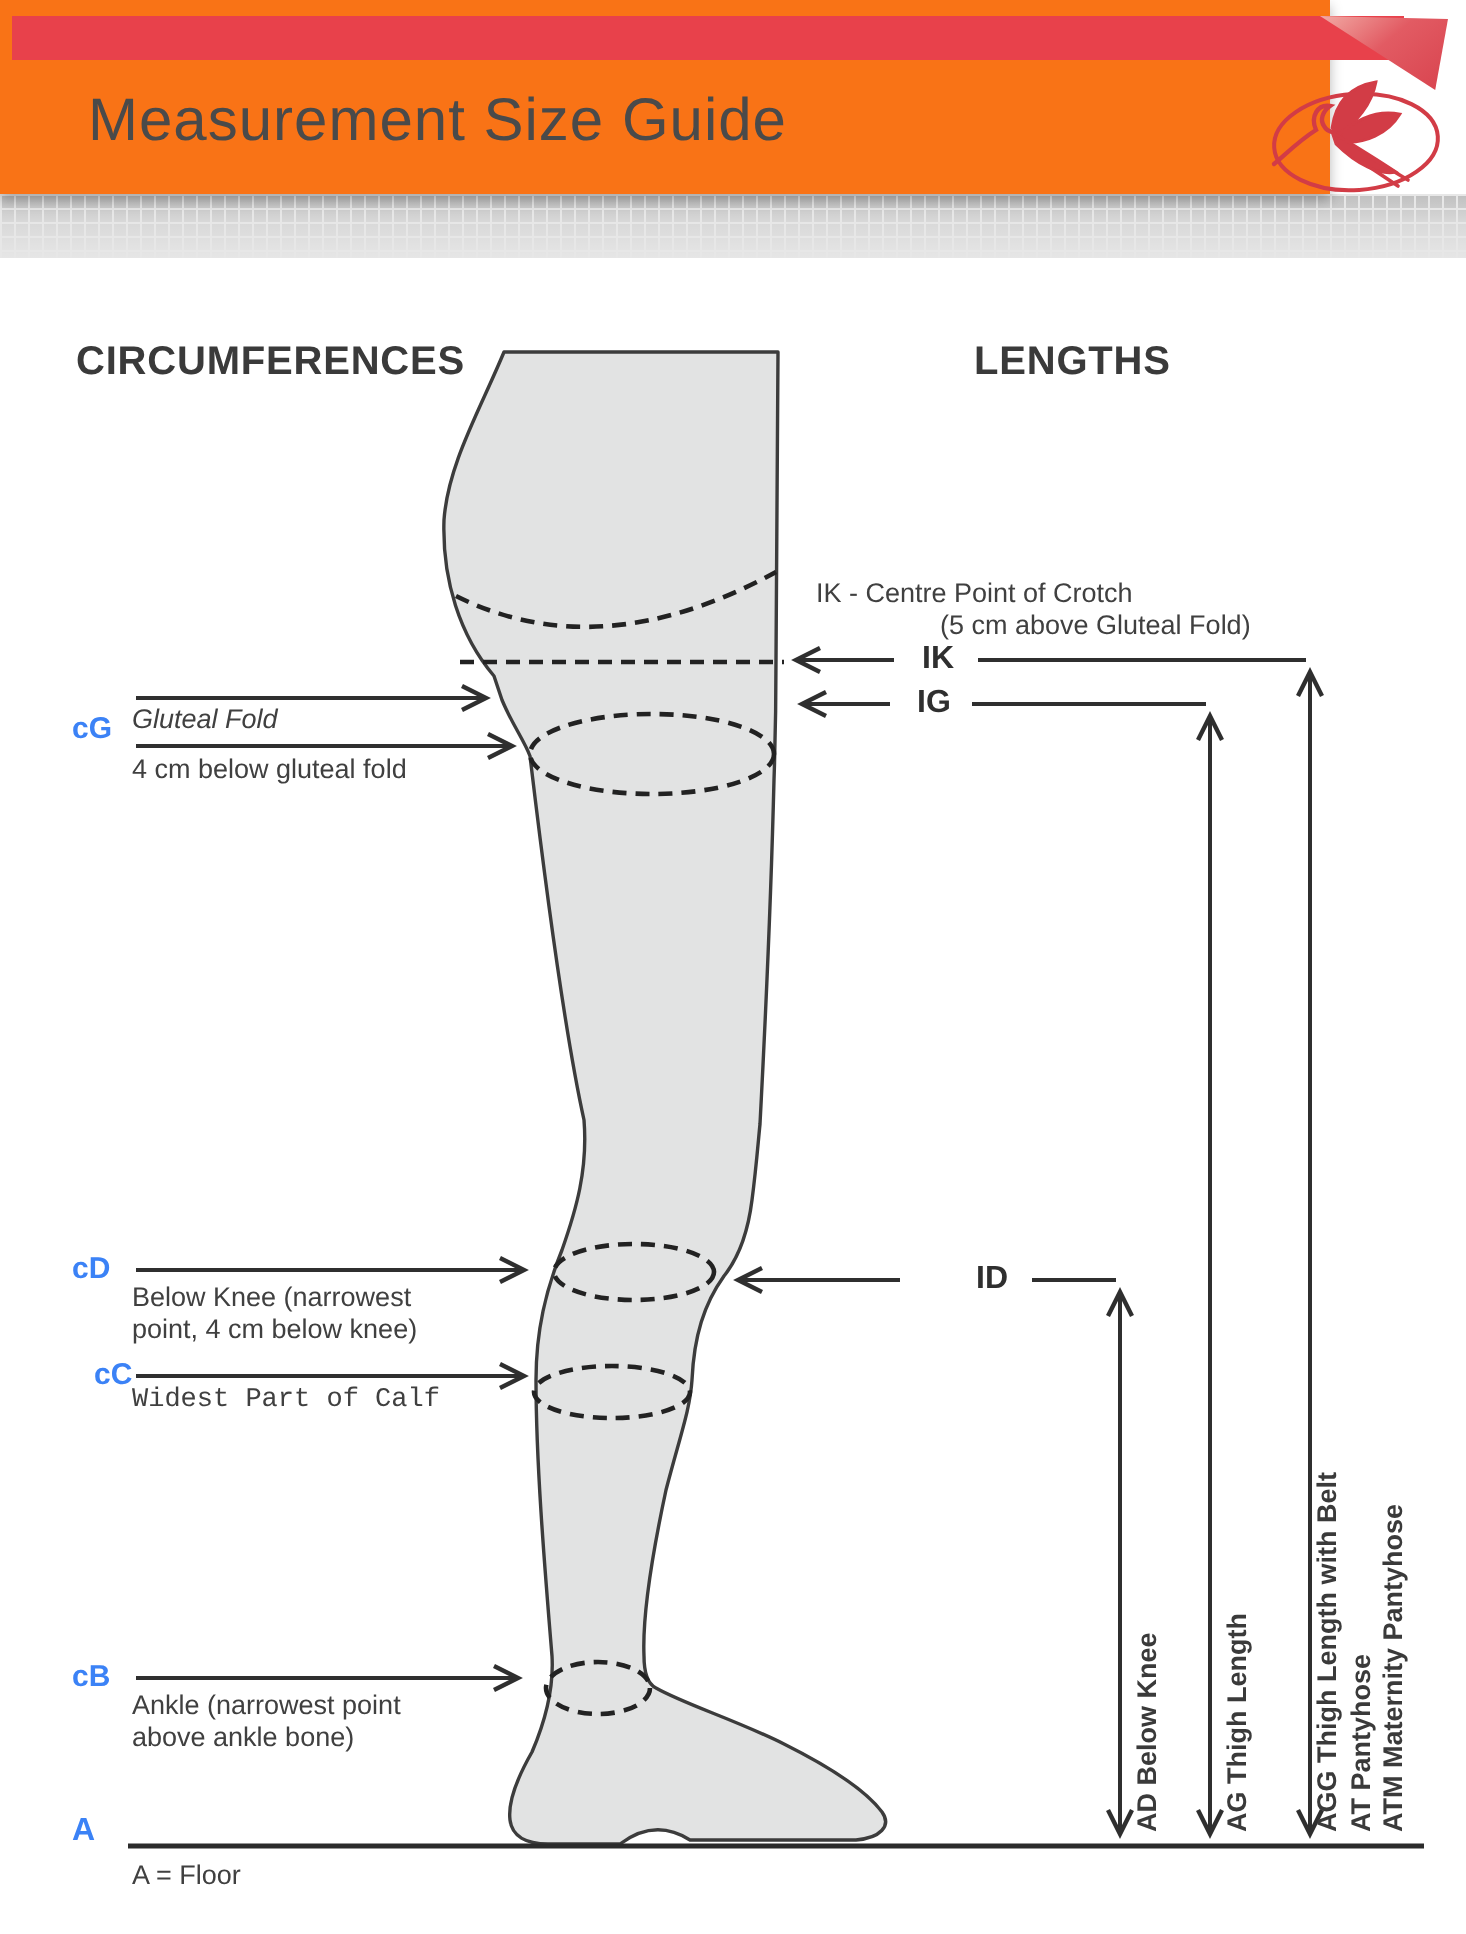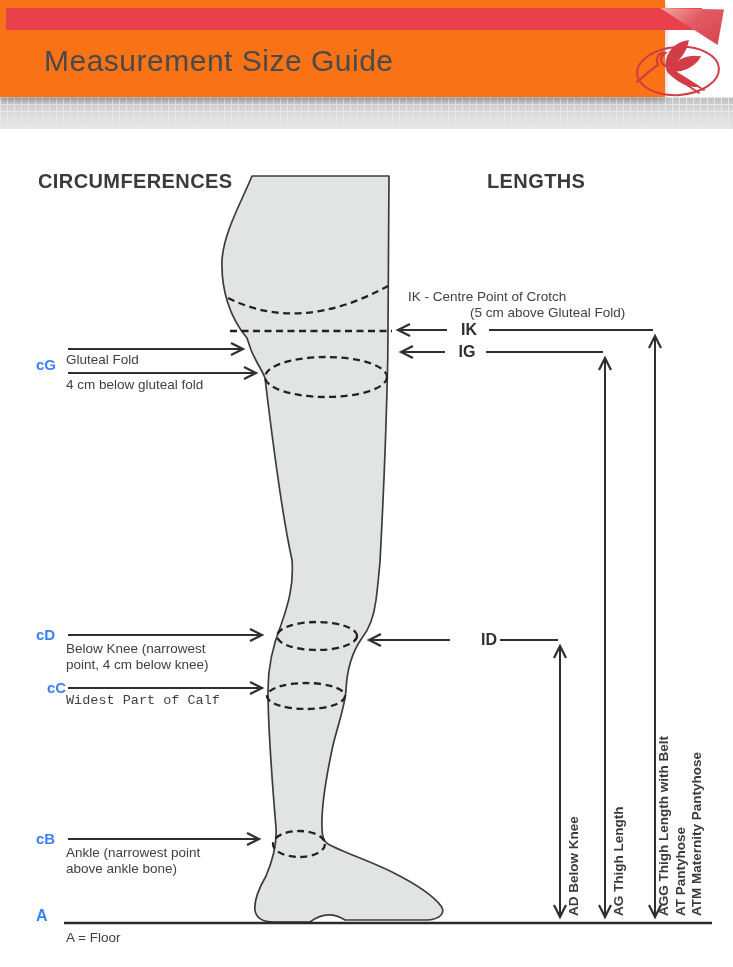--- a/index.html
+++ b/index.html
@@ -147,24 +147,24 @@
 <div class="grid-band"></div>
 
 <div class="col-head" style="left:38px;top:170px;">CIRCUMFERENCES</div>
 <div class="col-head" style="left:487px;top:170px;">LENGTHS</div>
 
 <div class="lbl" style="left:408px;top:289px;">IK - Centre Point of Crotch</div>
 <div class="lbl" style="left:424px;top:305px;margin-left:46px;">(5 cm above Gluteal Fold)</div>
 
 <div class="marker-code" style="left:449px;top:321px;width:34px;">IK</div>
 <div class="marker-code" style="left:448px;top:343px;width:32px;">IG</div>
-<div class="marker-code" style="left:460px;top:631px;width:34px;text-align:right;">ID</div>
+<div class="marker-code" style="left:476px;top:631px;width:34px;">ID</div>
 
 <div class="code" style="left:36px;top:356px;">cG</div>
-<div class="lbl" style="left:66px;top:352px;">Gluteal Fold</div>
+<div class="lbl" style="left:66px;top:352px;font-style:italic;">Gluteal Fold</div>
 <div class="lbl" style="left:66px;top:377px;">4 cm below gluteal fold</div>
 
 <div class="code" style="left:36px;top:626px;">cD</div>
 <div class="lbl wrap" style="left:66px;top:641px;max-width:162px;">Below Knee (narrowest point, 4 cm below knee)</div>
 
 <div class="code" style="left:36px;top:679px;margin-left:11px;">cC</div>
 <div class="lbl" style="left:66px;top:693px;font-family:Liberation Mono, monospace;">Widest Part of Calf</div>
 
 <div class="code" style="left:36px;top:830px;">cB</div>
 <div class="lbl wrap" style="left:66px;top:845px;max-width:155px;">Ankle (narrowest point above ankle bone)</div>

